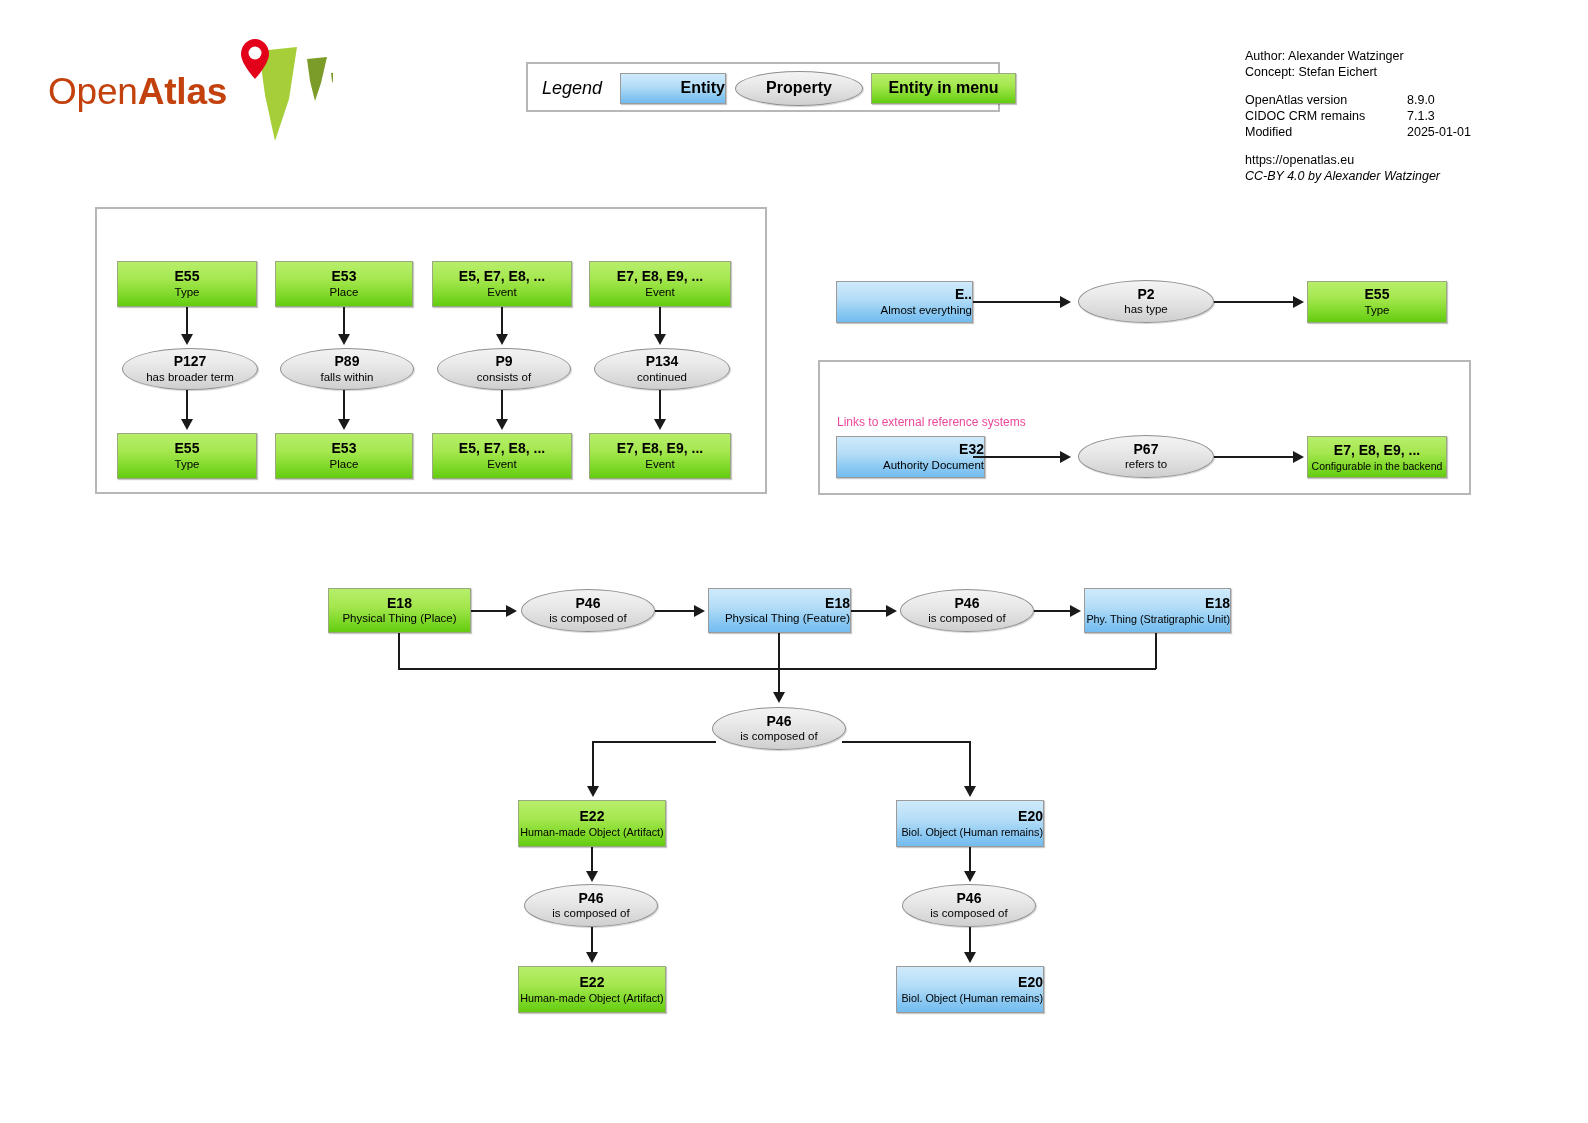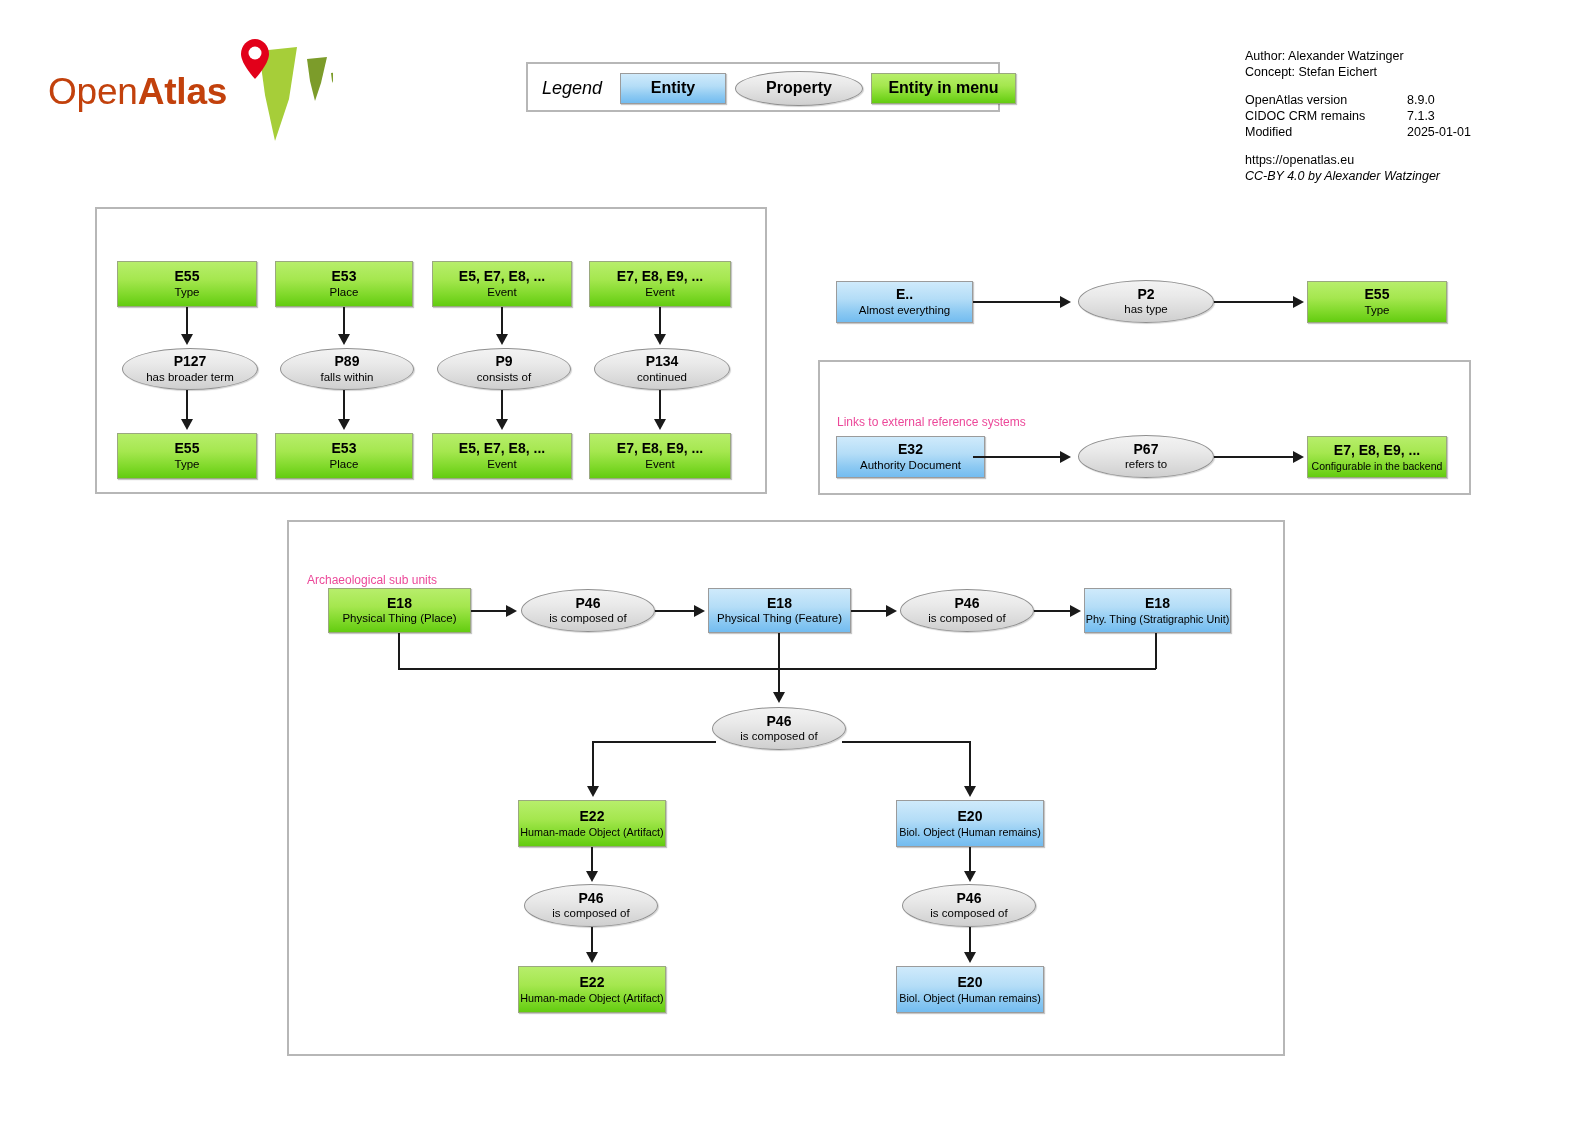--- a/index.html
+++ b/index.html
@@ -108,20 +108,21 @@
   .node .n-label {
     font-size: 11.5px;
     color: #000;
     margin-top: 1px;
   }
 
   .entity-box {
     border: 1px solid #9b9b9b;
     background: linear-gradient(to bottom, #cfeafb 0%, #b4ddf7 42%, #8cc9f2 75%, #73bcf0 100%);
     box-shadow: 1px 1px 1px rgba(0,0,0,0.22);
+    align-items: flex-end;
   }
   .menu-box {
     border: 1px solid #9aa87f;
     background: linear-gradient(to bottom, #b7ee6b 0%, #a5e74f 40%, #80d92a 74%, #63cc10 100%);
     box-shadow: 1px 1px 1px rgba(0,0,0,0.22);
   }
   .prop-ellipse {
     border: 1px solid #8f8f8f;
     border-radius: 50%;
     background: linear-gradient(to bottom, #f3f3f3 0%, #eaeaea 35%, #dcdcdc 70%, #cfcfcf 100%);
@@ -313,23 +314,20 @@
     <span class="n-code">P67</span>
     <span class="n-label">refers to</span>
   </div>
   <div class="hline" style="left:1214px;top:456px;width:83px;"></div>
   <div class="arrow-right" style="left:1293px;top:451px;"></div>
   <div class="node menu-box" style="left:1307px;top:436px;width:140px;height:42px;">
     <span class="n-code">E7, E8, E9, ...</span>
     <span class="n-label" style="font-size:10.5px;">Configurable in the backend</span>
   </div>
 
-  <div class="panel" style="left:287px;top:520px;width:998px;height:536px;">
-    <div class="panel-title" style="left:18px;top:14px;">Archaeological sub units</div>
-  </div>
 
   <div class="node menu-box" style="left:328px;top:588px;width:143px;height:45px;">
     <span class="n-code">E18</span>
     <span class="n-label">Physical Thing (Place)</span>
   </div>
   <div class="hline" style="left:471px;top:610px;width:41px;"></div>
   <div class="arrow-right" style="left:506px;top:605px;"></div>
   <div class="node prop-ellipse" style="left:521px;top:589px;width:134px;height:43px;">
     <span class="n-code">P46</span>
     <span class="n-label">is composed of</span>

